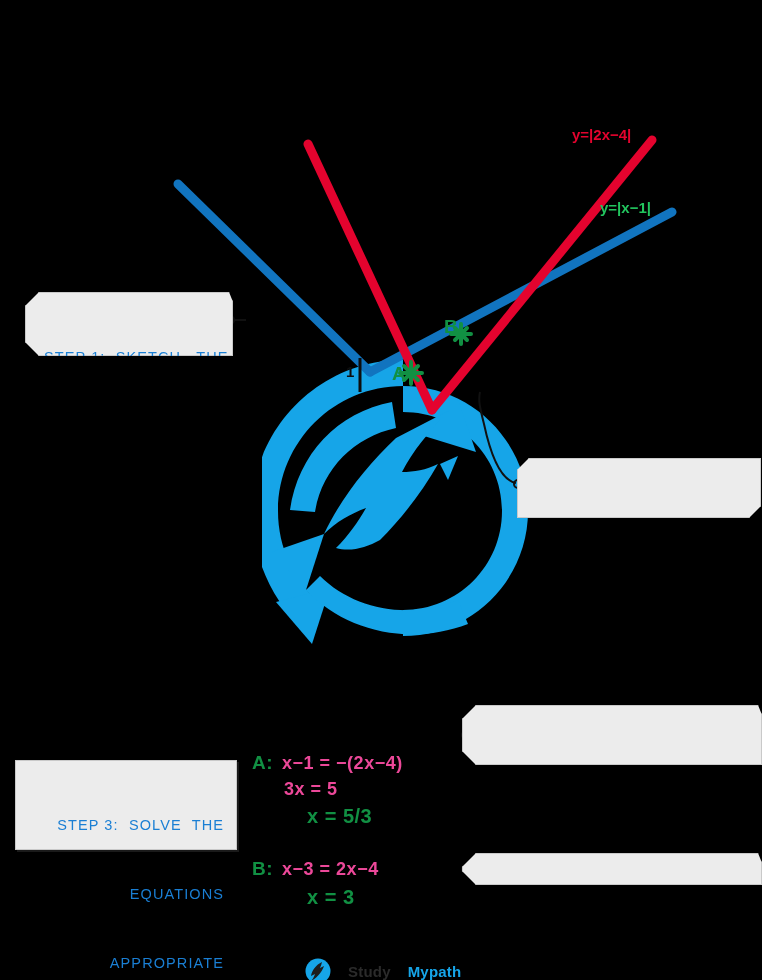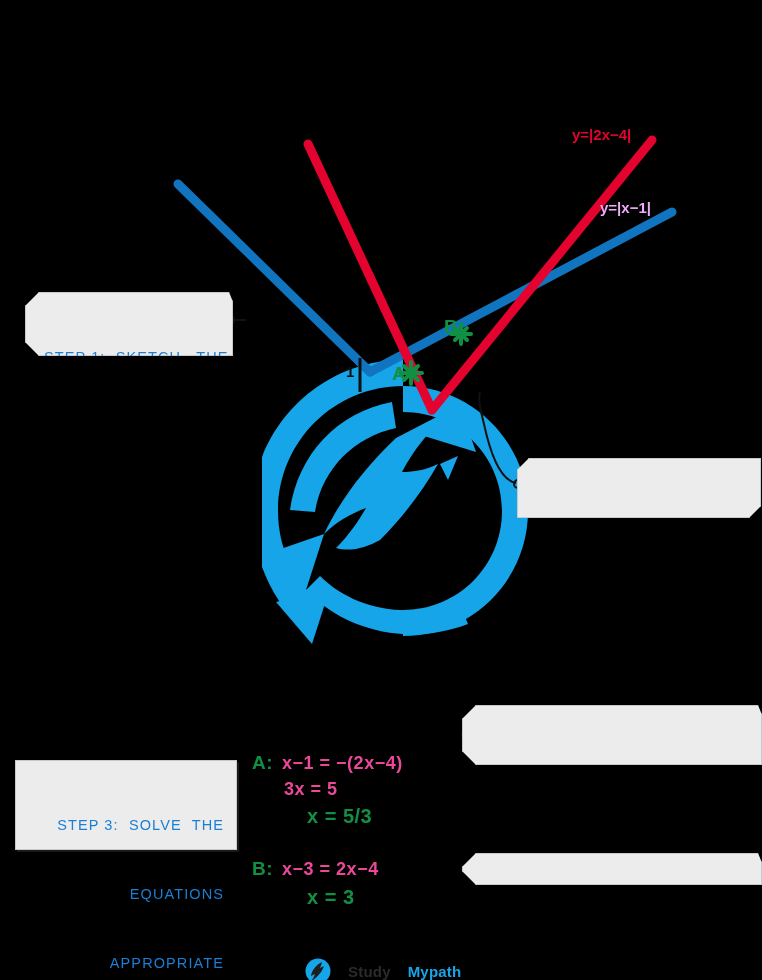--- a/index.html
+++ b/index.html
@@ -66,21 +66,21 @@
 
   
   #logo{position:absolute;left:305px;top:938px;display:flex;align-items:center;gap:17px;margin-top:20px;}
   .logo-mark{width:26px;height:26px;position:relative;flex:0 0 auto;}
   .logo-text{font-size:15px;font-weight:bold;letter-spacing:0.2px;}
   .logo-t1{color:#2b2b2b;}
   .logo-t2{color:#16a5e8;}
 
   
   .glabel{position:absolute;font-weight:bold;white-space:pre;}
-  .glabel.blue{color:#f0abfc;}
+  .glabel.blue{color:#22c55e;}
   .glabel.red{color:#e4032e;}
   .glabel.green{color:#119043;}
 </style>
 </head>
 <body>
 
 <div id="stage">
 
   <svg class="watermark" viewBox="0 0 282 298">
     <g fill="#16a5e8">

